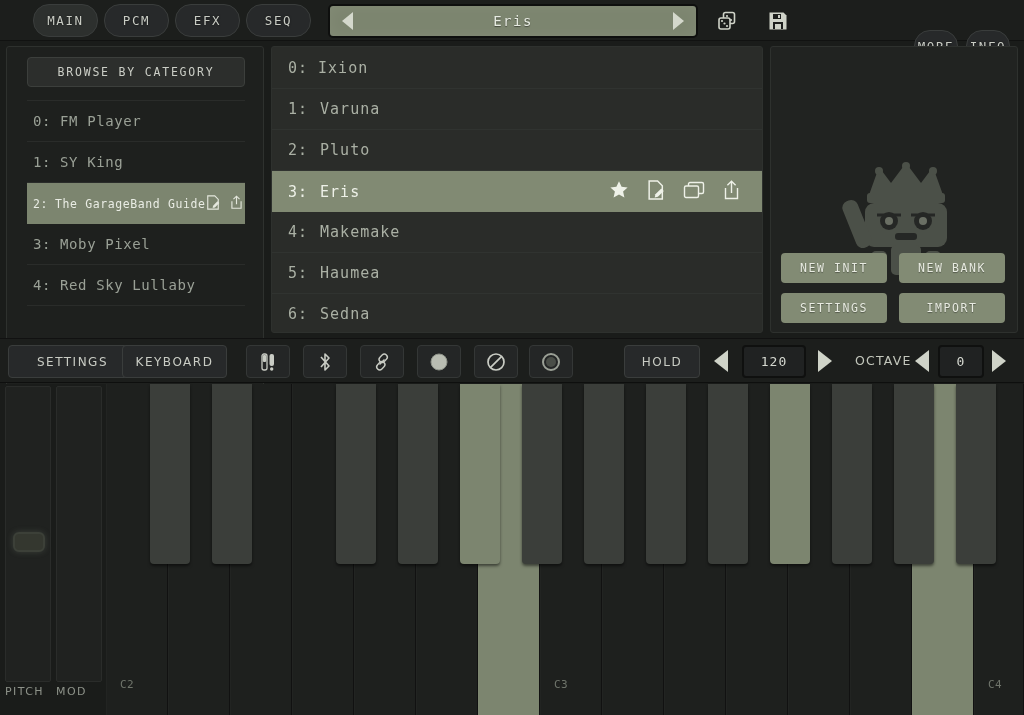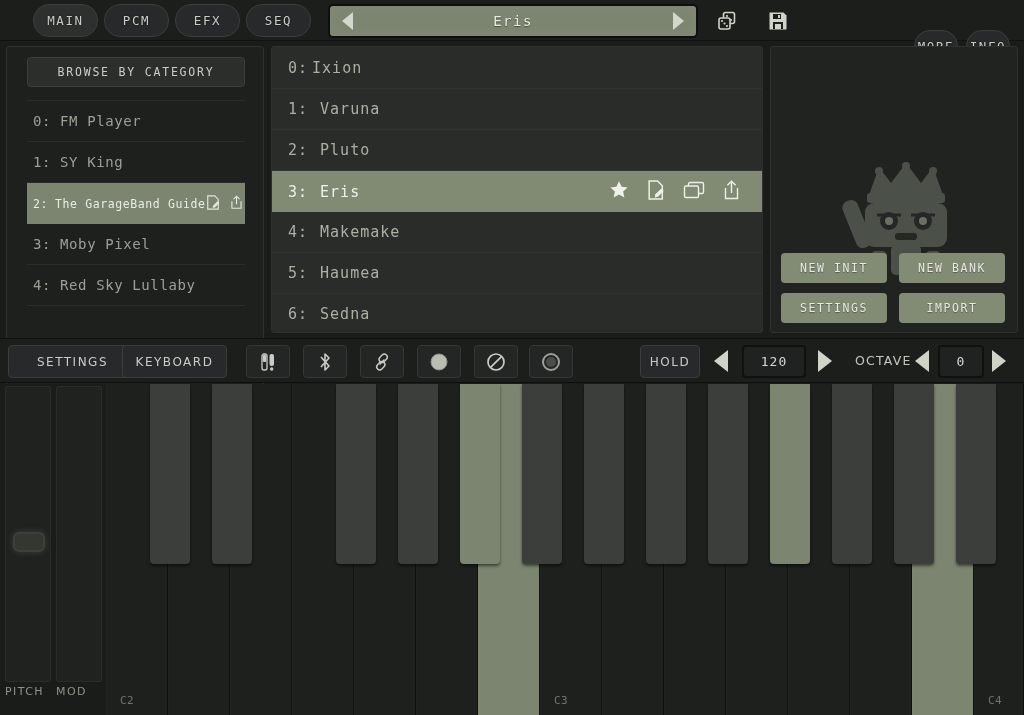--- a/index.html
+++ b/index.html
@@ -174,21 +174,21 @@
     box-shadow: inset 1px 0 0 rgba(255,255,255,.02);
   }
   .wkey.on { background: #7c856f; }
   .bkey {
     position: absolute; top: 0; width: 40px; height: 180px;
     background: #3b3e3a; border-radius: 0 0 4px 4px; z-index: 4;
     box-shadow: 0 2px 3px rgba(0,0,0,.5);
   }
   .bkey.on { background: #7c856f; }
   .klabel {
-    position: absolute; bottom: 8px; color: #6f746b; font-size: 11px;
+    position: absolute; bottom: 24px; color: #6f746b; font-size: 11px;
     letter-spacing: .5px; z-index: 6; font-family: "DejaVu Sans Mono", monospace;
   }
   .dots {
     position: absolute; inset: 0;
     background-image: radial-gradient(rgba(255,255,255,.05) 0.5px, transparent 0.6px);
     background-size: 4px 4px; pointer-events: none;
   }
 </style>
 </head>
 <body>
@@ -300,21 +300,21 @@
       </div>
     </div>
   </div>
 
   <div class="panel" id="center-panel">
     <div class="dots"></div>
     <div class="preset-list">
 
       <div class="preset-row">
         <span>0:</span>
-        <span style="margin-left:4px">Ixion</span>
+        <span style="margin-left:10px">Ixion</span>
       </div>
       <div class="preset-row">
         <span>1:</span>
         <span style="margin-left:12px">Varuna</span>
       </div>
       <div class="preset-row">
         <span>2:</span>
         <span style="margin-left:12px">Pluto</span>
       </div>
 
@@ -449,21 +449,21 @@
         <path d="M4.6 15.4L15.4 4.6" stroke="#c9ccc4" stroke-width="1.7"></path>
       </svg>
     </div>
     <div class="tb-ico" style="left:529px">
       <svg width="22" height="22" viewBox="0 0 22 22">
         <circle cx="11" cy="11" r="8" fill="none" stroke="#9ba096" stroke-width="2"></circle>
         <circle cx="11" cy="11" r="5" fill="#4a4e48"></circle>
       </svg>
     </div>
 
-    <div class="tb-btn" style="left:640px; width:60px">
+    <div class="tb-btn" style="left:624px; width:76px">
         <span>HOLD</span>
       </div>
 
     <div class="bigtri left" style="left:714px"></div>
     <div class="tempo-box" style="left:742px">
         <span>120</span>
       </div>
     <div class="bigtri right" style="left:818px"></div>
 
     <div class="tb-label" style="left:855px">OCTAVE</div>

